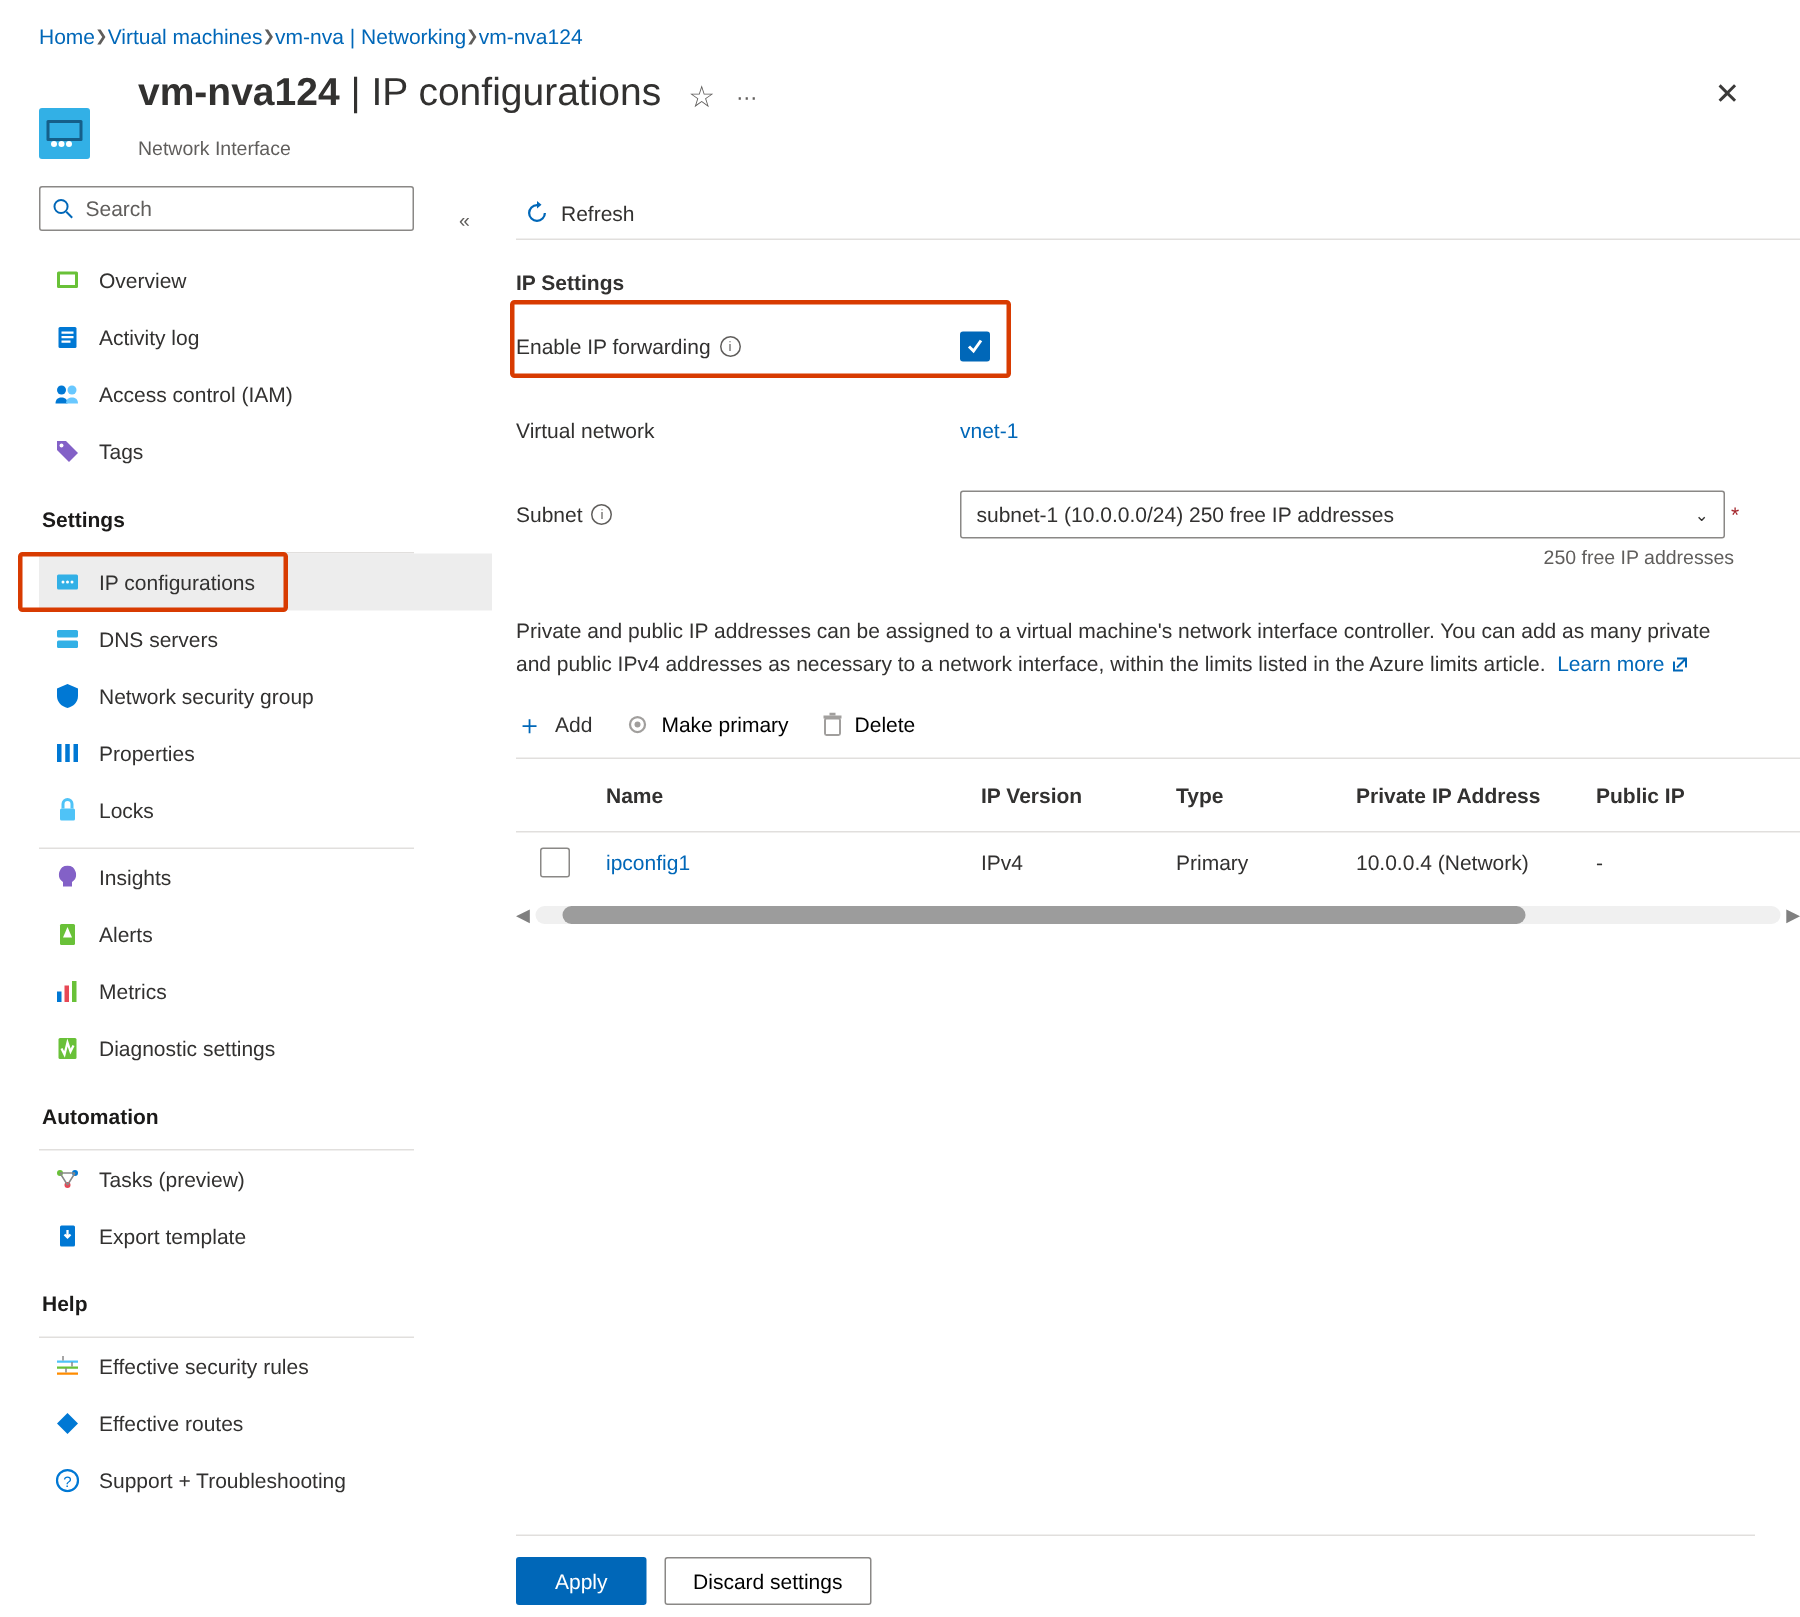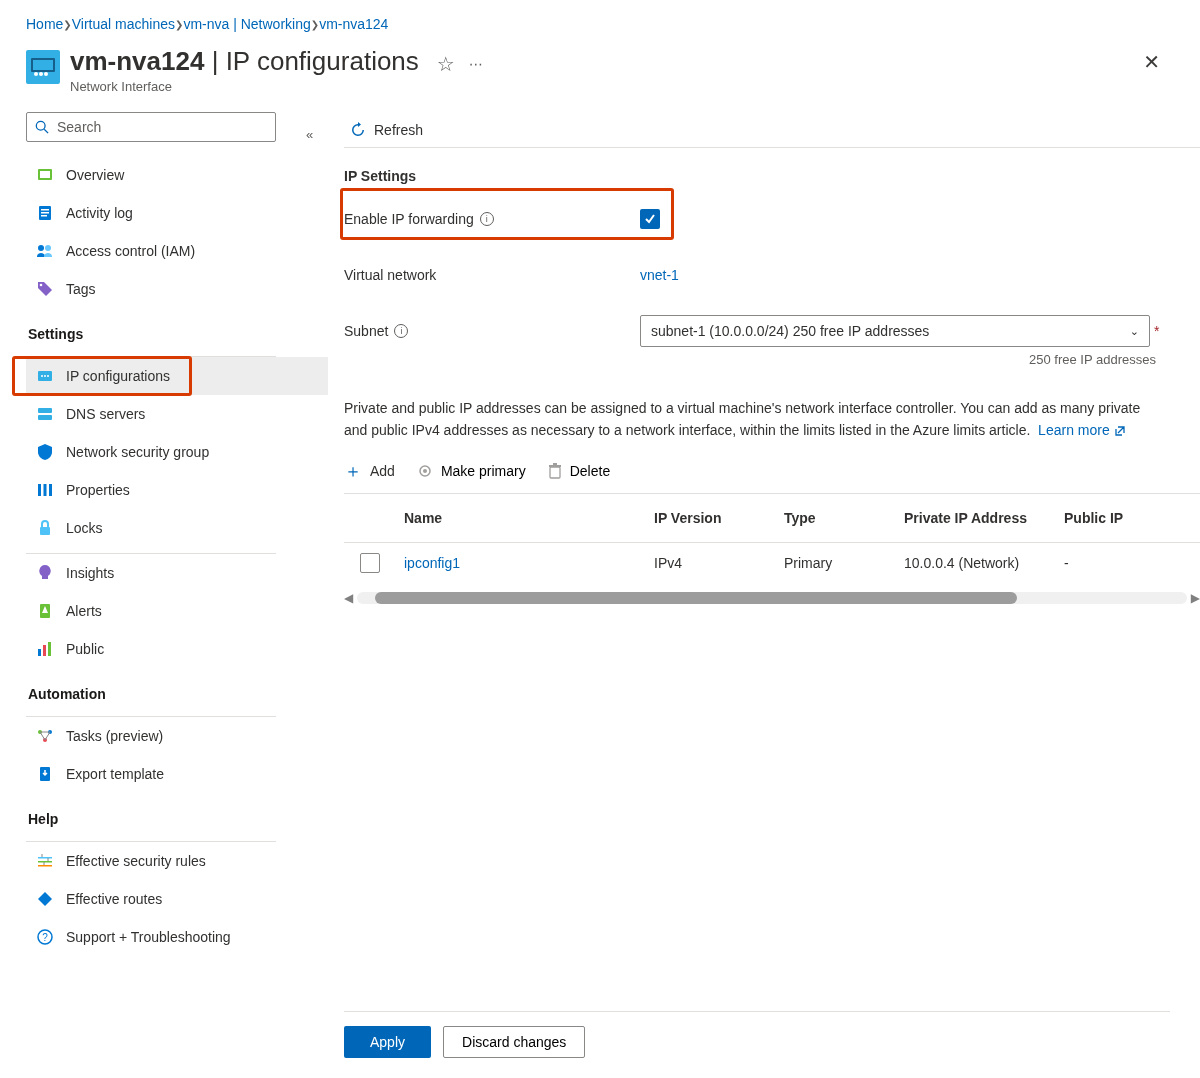--- a/index.html
+++ b/index.html
@@ -6,26 +6,26 @@
 body{background:#fff;color:#323130;font-size:14px}
 a{color:#0067b8;text-decoration:none;cursor:pointer}
 .page{width:1200px;height:1078px;position:relative;overflow:hidden;padding-left:26px;padding-top:10px}
 
 
 .breadcrumb{display:flex;align-items:center;gap:0;padding:6px 0 14px 0;font-size:14px;flex-wrap:wrap}
 .breadcrumb .sep{color:#605e5c;font-size:10px}
 
 
 .header-row{display:flex;align-items:flex-start;padding-right:40px}
-.hdr-left{display:flex;align-items:flex-start;gap:10px}
+.hdr-left{display:flex;align-items:flex-end;gap:32px}
 .res-icon{width:34px;height:34px;margin-top:4px;background:#32b0e6;border-radius:2px;display:flex;align-items:center;justify-content:center}
 .res-icon svg{width:26px;height:20px}
 .hdr-text h1{font-size:26px;font-weight:600}
 .hdr-text h1 .light{font-weight:400}
-.hdr-text .sub{font-size:13px;color:#605e5c;margin-top:2px}
+.hdr-text .sub{font-size:13px;color:#605e5c;margin-top:14px}
 .hdr-actions{display:flex;align-items:center;gap:14px;margin-left:18px;margin-top:6px;color:#605e5c}
 .close-x{margin-left:auto;margin-top:4px;cursor:pointer;color:#3b3a39;font-size:20px}
 
 
 .cols{display:flex;margin-top:18px;height:960px}
 .side{width:302px;flex:none}
 .main{flex:1;padding-left:16px;position:relative}
 
 
 .search-row{display:flex;align-items:flex-end;gap:30px;margin-bottom:14px}
@@ -244,21 +244,30 @@
           <span>Alerts</span>
         </div>
     <div class="nav-item">
           <span class="ic">
             <svg width="16" height="14" viewBox="0 0 16 14">
               <rect x="1" y="7" width="3" height="7" fill="#0078d4"></rect>
               <rect x="6" y="3" width="3" height="11" fill="#e74856"></rect>
               <rect x="11" y="0" width="3" height="14" fill="#69c138"></rect>
             </svg>
           </span>
-          <span>Public</span>
+          <span>Metrics</span>
+        </div>
+    <div class="nav-item">
+          <span class="ic">
+            <svg width="14" height="16" viewBox="0 0 14 16">
+              <rect x="1" y="1" width="12" height="14" rx="1" fill="#69c138"></rect>
+              <path d="M3 8l2 4 2-8 2 6 2-4" stroke="#fff" stroke-width="1.5" fill="none"></path>
+            </svg>
+          </span>
+          <span>Diagnostic settings</span>
         </div>
 
     <div class="nav-group">Automation</div>
     <hr class="nav-hr">
     <div class="nav-item">
           <span class="ic">
             <svg width="16" height="14" viewBox="0 0 16 14">
               <circle cx="3" cy="3" r="2" fill="#69c138"></circle>
               <circle cx="13" cy="3" r="2" fill="#0078d4"></circle>
               <circle cx="8" cy="11" r="2" fill="#e74856"></circle>
@@ -413,18 +422,18 @@
     <div class="hscroll">
       <span class="arr">◀</span>
           <div class="bar">
             <div class="thumb"></div>
           </div>
           <span class="arr">▶</span>
     </div>
 
     <div class="footer">
       <button class="btn-pri">Apply</button>
-      <button class="btn-sec">Discard changes</button>
+      <button class="btn-sec">Discard settings</button>
     </div>
   </div>
 </div>
 
 </div>
 
 </body></html>

